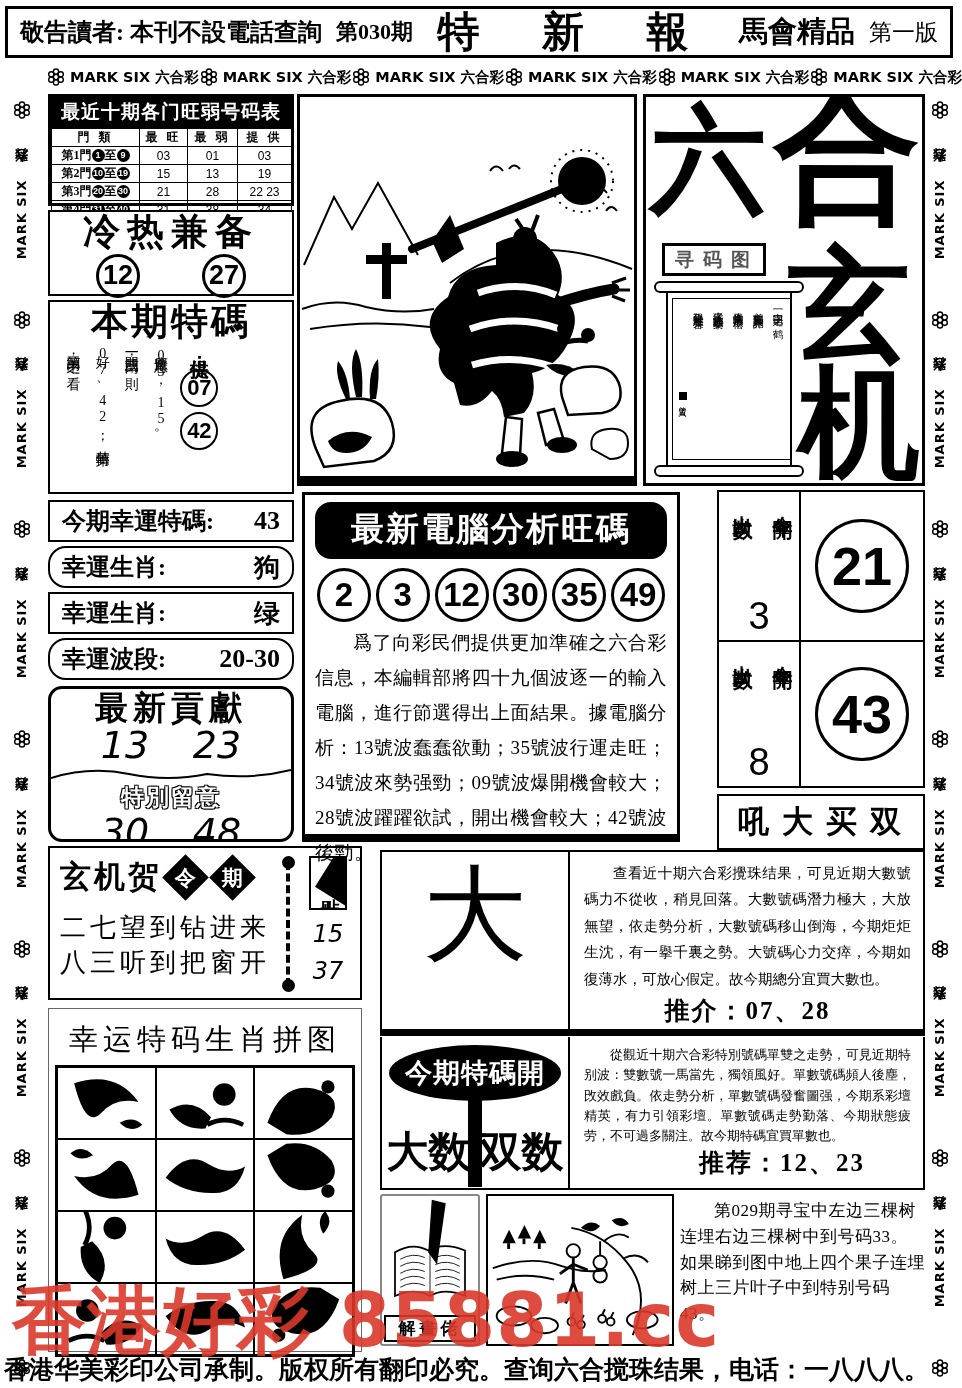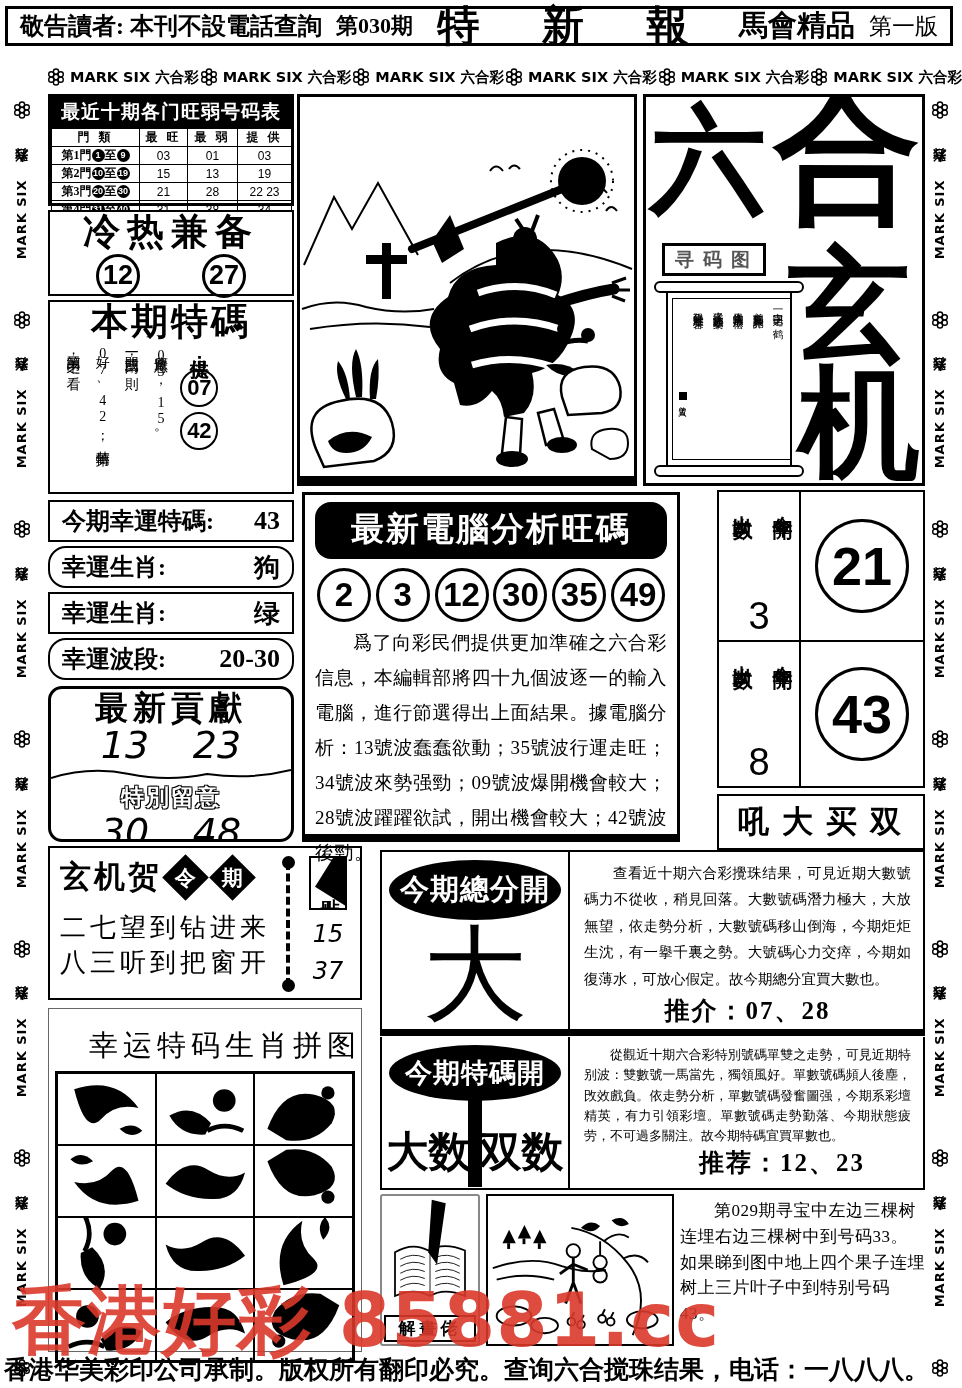--- a/index.html
+++ b/index.html
@@ -3,21 +3,21 @@
 <meta charset="utf-8">
 <style>
   * { margin:0; padding:0; box-sizing:border-box; }
   body { background:#888; font-family:"Liberation Serif", serif; }
   .page { position:relative; width:962px; height:1388px; background:#fff; color:#000;
           margin:0 auto; overflow:hidden; }
   .abs { position:absolute; }
   .bx { position:absolute; background:#fff; border:2px solid #000; }
 
   
-  .hdr { left:5px; top:6px; width:948px; height:40px; border:3px solid #000;
+  .hdr { left:5px; top:6px; width:948px; height:52px; border:3px solid #000;
          display:flex; align-items:center; padding:0 12px; gap:14px; }
   .hdr-notice { font-size:24px; font-weight:bold; white-space:nowrap; }
   .hdr-issue  { font-size:22px; font-weight:bold; }
   .hdr-title  { flex:1; text-align:center; font-size:42px; font-weight:bold; letter-spacing:26px; white-space:nowrap; }
   .hdr-sub    { font-size:29px; font-weight:bold; white-space:nowrap; }
   .hdr-ed     { font-size:23px; white-space:nowrap; }
 
   
   .mstrip { left:46px; top:62px; width:872px; height:30px; display:flex;
             justify-content:space-between; align-items:center; }
@@ -100,21 +100,21 @@
   .tipbox { width:38px; height:54px; border:2px solid #000; margin:2px auto 6px; position:relative; overflow:hidden; }
   .tipbox .tb-txt { position:relative; z-index:1; writing-mode:vertical-rl; text-orientation:upright;
              font-size:19px; font-weight:bold; line-height:38px; height:52px;
              text-shadow:1px 1px 0 #fff,-1px -1px 0 #fff; }
   .tipbox::after { content:""; position:absolute; right:-16px; top:-6px; width:36px; height:48px;
              background:#000; transform:rotate(32deg); }
   .tipnum { font-family:"DejaVu Sans",sans-serif; font-style:italic; font-size:24px; line-height:1.55; }
 
   
   .puzzle { left:48px; top:1008px; width:314px; height:344px; border:1px solid #666; }
-  .pz-title { text-align:right; font-size:29px; letter-spacing:5px; margin-top:17px; white-space:nowrap; }
+  .pz-title { text-align:center; font-size:29px; letter-spacing:5px; margin-top:11px; white-space:nowrap; }
   .pz-grid { width:300px; height:292px; margin:5px auto 0; border:2px solid #000;
              display:grid; grid-template-columns:repeat(3,1fr); grid-template-rows:repeat(4,1fr); }
   .pz-cell { border:1px solid #000; overflow:hidden; }
   .pz-cell svg { width:100%; height:100%; }
 
   
   .illus { left:297px; top:94px; width:340px; height:392px; border:3px solid #000;
            border-bottom:10px solid #000; }
   .illus svg { width:100%; height:100%; }
 
@@ -623,21 +623,20 @@
       </div>
     </div>
   </div>
 
   <div class="bx roar">
     <span>吼大买双</span>
   </div>
 
   <div class="abs rowA">
     <div class="tcell">
-      <div class="oval">今期總分開</div>
       <div class="bigchar">大</div>
     </div>
     <div class="tpara">
       <p>查看近十期六合彩攪珠结果，可見近期大數號碼力不從收，稍見回落。大數號碼潛力極大，大放無望，依走勢分析，大數號碼移山倒海，今期炬炬生沈，有一擧千裏之勢。大號碼心力交瘁，今期如復薄水，可放心假定。故今期總分宜買大數也。</p>
       <div class="trec">推介：07、28</div>
     </div>
   </div>
 
   <div class="abs rowB">
     <div class="tcell">

